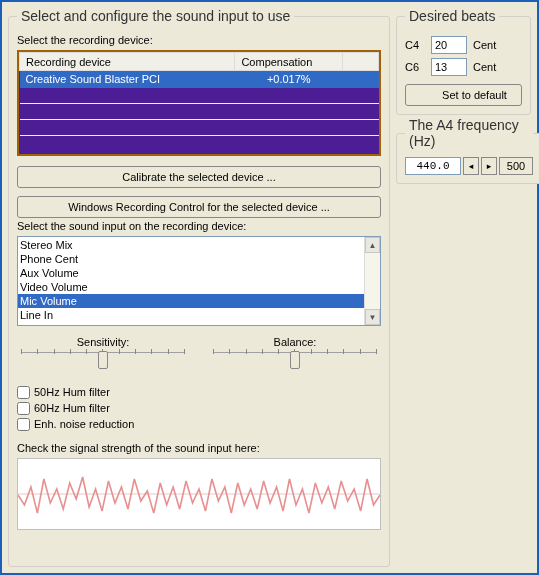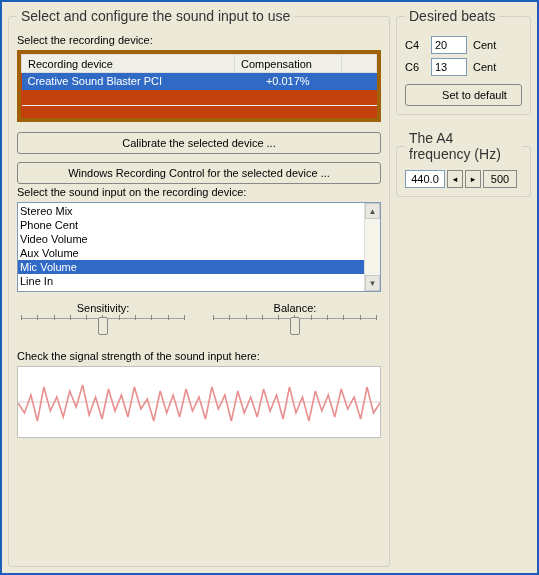--- a/index.html
+++ b/index.html
@@ -16,38 +16,38 @@
 .window {
   width: 539px;
   height: 575px;
   border: 2px solid #1C5FB8;
   background: #ECE9D8;
   display: flex;
   padding: 6px;
   gap: 6px;
 }
 .left-col { flex: 1; display: flex; flex-direction: column; gap: 4px; }
-.right-col { width: 135px; display: flex; flex-direction: column; gap: 15px; }
+.right-col { width: 135px; display: flex; flex-direction: column; gap: 2px; }
 fieldset {
   border: 1px solid #D4D0C8;
   border-radius: 3px;
   padding: 8px;
   margin: 0;
   background: #ECE9D8;
 }
 legend {
   padding: 0 4px;
   color: #333;
   font-size: 14px;
 }
 .sub-label { margin: 2px 0 4px 0; }
 .table-wrap {
-  border: 4px solid #a16207;
-  background: #c2410c;
-  height: 72px;
+  border: 2px solid #a16207;
+  background: #4c1d95;
+  height: 106px;
   overflow: hidden;
 }
 table.grid { width: 100%; border-collapse: collapse; }
 table.grid th {
   background: #F0F0E8;
   font-weight: normal;
   text-align: left;
   padding: 2px 6px;
   border: 1px solid #DCDCDC;
   height: 18px;
@@ -134,25 +134,25 @@
   margin-top: 8px;
   background: #ECE9D8;
   border: 1px solid #888;
   border-radius: 3px;
   font-family: inherit;
   font-size: 11px;
   padding-left: 28px;
 }
 .a4-row { display: flex; align-items: center; gap: 2px; }
 .a4-row input {
-  width: 40px;
+  width: 56px;
   height: 18px;
   border: 1px solid #7F9DB9;
   text-align: center;
-  font-family: Liberation Sans, sans-serif;
+  font-family: Liberation Mono, monospace;
   font-size: 11px;
   background: #fff;
 }
 .a4-row .spin {
   width: 16px; height: 18px;
   background: #ECE9D8;
   border: 1px solid #888;
   display:flex; align-items:center; justify-content:center;
   cursor: pointer;
   font-size: 9px;
@@ -210,22 +210,22 @@
 
       <button class="wide-btn">Calibrate the selected device ...</button>
       <button class="wide-btn">Windows Recording Control for the selected device ...</button>
 
       <div class="sub-label" style="">Select the sound input on the recording device:</div>
 
       <div class="listbox">
         <div class="list-items">
           <div class="list-item">Stereo Mix</div>
           <div class="list-item">Phone Cent</div>
+          <div class="list-item">Aux Volume</div>
           <div class="list-item">Video Volume</div>
-          <div class="list-item">Aux Volume</div>
           <div class="list-item sel">Mic Volume</div>
           <div class="list-item">Line In</div>
         </div>
         <div class="scrollbar">
           <div class="sb-btn">▲</div>
           <div class="sb-track"></div>
           <div class="sb-btn">▼</div>
         </div>
       </div>
 
@@ -263,20 +263,34 @@
                 <span class="tick"></span>
                 <span class="tick"></span>
                 <span class="tick"></span>
                 <span class="tick"></span>
               </div>
             <div class="slider-thumb"></div>
           </div>
         </div>
       </div>
 
+      <div class="checks">
+        <label class="check-row">
+          <input type="checkbox" style="">
+          <span>50Hz Hum filter</span>
+        </label>
+        <label class="check-row">
+          <input type="checkbox" style="">
+          <span>60Hz Hum filter</span>
+        </label>
+        <label class="check-row">
+          <input type="checkbox" style="">
+          <span>Enh. noise reduction</span>
+        </label>
+      </div>
 
       <div class="signal-label">Check the signal strength of the sound input here:</div>
       <div class="signal-box">
         <svg width="100%" height="100%" viewBox="0 0 336 70" preserveAspectRatio="none">
           <line x1="0" y1="35" x2="336" y2="35" stroke="#E0CCCC" stroke-width="1"></line>
           <path id="wave" fill="none" stroke="#E89090" stroke-width="1.5" d="M0,36 L6,46 12,28 18,54 24,20 30,44 36,30 42,50 48,24 54,40 60,18 66,48 72,30 78,52 84,22 90,44 96,28 102,50 108,20 114,42 120,32 126,54 132,24 138,46 144,28 150,50 156,22 162,44 168,30 174,52 180,20 186,42 192,28 198,54 204,24 210,46 216,30 222,50 228,22 234,44 240,28 246,52 252,20 258,46 264,30 270,54 276,24 282,44 288,28 294,50 300,22 306,42 312,30 318,52 324,20 330,46 336,36"></path>
         </svg>
       </div>
     </fieldset>
   </div>

